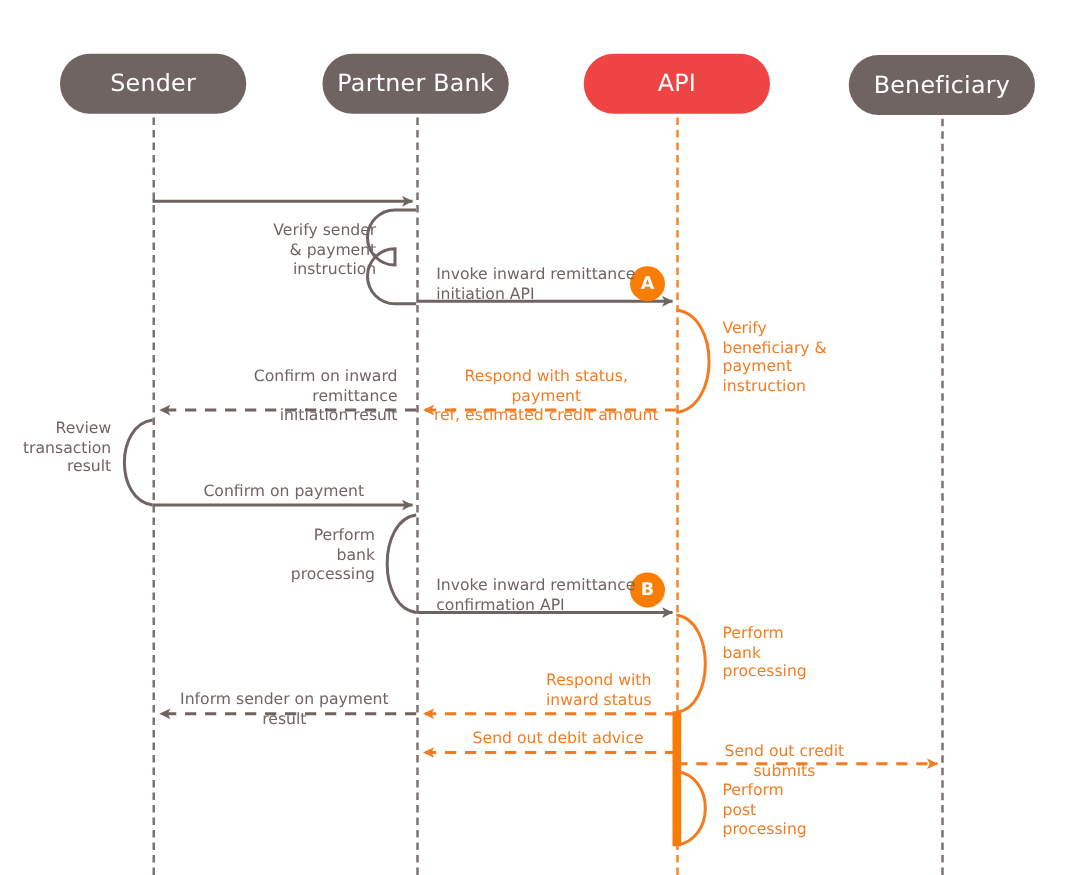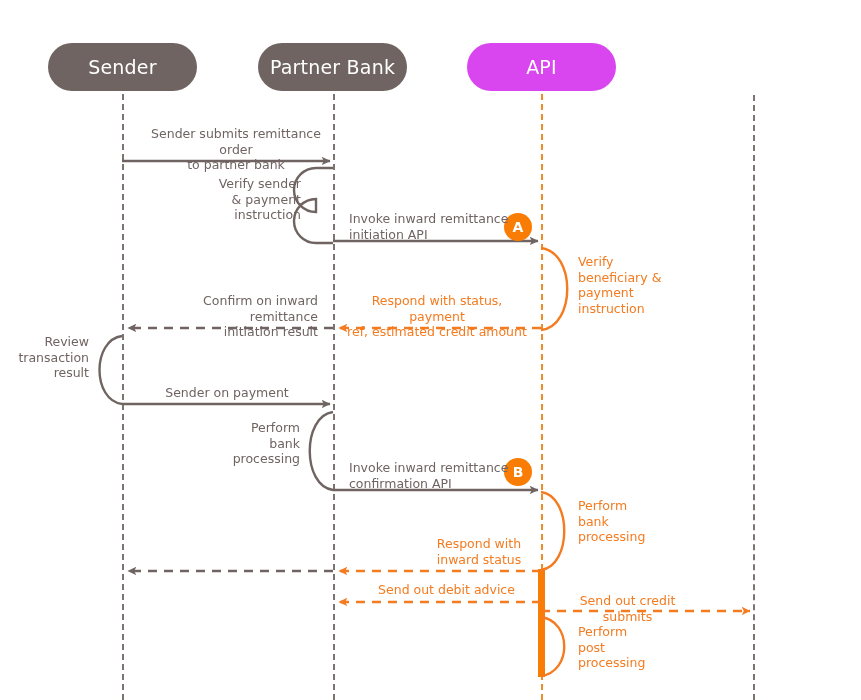--- a/index.html
+++ b/index.html
@@ -15,21 +15,21 @@
   .actor-box{
     position:absolute;
     display:flex;align-items:center;justify-content:center;
     border-radius:26px;
     color:#ffffff;
     font-size:19px;
     letter-spacing:.2px;
     white-space:nowrap;
   }
   .actor-gray{background:#6f6462;}
-  .actor-orange{background:#d946ef;align-items:center;}
+  .actor-orange{background:#ef4444;align-items:center;}
 
   
   .lifeline{
     position:absolute;width:0;border-left-width:2px;border-left-style:dashed;
   }
   .ll-gray{border-left-color:#7d7370;}
   .ll-orange{border-left-color:#f08b2a;}
 
   
   .activation{position:absolute;background:#f97d05;}
@@ -69,20 +69,23 @@
   </div>
 
   <div class="actor-box actor-gray" style="left:258px;top:43px;width:149px;height:48px;">
     <span>Partner Bank</span>
   </div>
 
   <div class="actor-box actor-orange" style="left:467px;top:43px;width:149px;height:48px;">
     <span>API</span>
   </div>
 
+  <div class="actor-box actor-gray" style="left:679px;top:44px;width:149px;height:48px;">
+    <span>Beneficiary</span>
+  </div>
 
   <div class="lifeline ll-gray" style="left:122px;top:94px;height:606px;"></div>
   <div class="lifeline ll-gray" style="left:333px;top:94px;height:606px;"></div>
   <div class="lifeline ll-orange" style="left:541px;top:94px;height:606px;"></div>
   <div class="lifeline ll-gray" style="left:753px;top:95px;height:605px;"></div>
 
   <div class="activation" style="left:538px;top:569px;width:7px;height:108px;"></div>
 
   <svg class="overlay" viewBox="0 0 861 700" xmlns="http://www.w3.org/2000/svg">
     <defs>
@@ -130,22 +133,20 @@
     <path d="M541,617 C572,621 572,672 541,676" fill="none" stroke="#f47b20" stroke-width="2.4"></path>
   </svg>
 
   <div class="badge" style="left:504px;top:213px;">
     <span>A</span>
   </div>
   <div class="badge" style="left:504px;top:458px;">
     <span>B</span>
   </div>
 
-  <div class="lbl c" style="left:134px;top:126px;width:204px;">Sender submits remittance order
-to partner bank</div>
 
   <div class="lbl r" style="left:150px;top:176px;width:151px;">Verify sender
 &amp; payment
 instruction</div>
 
   <div class="lbl l" style="left:349px;top:211px;width:200px;">Invoke inward remittance
 initiation API</div>
 
   <div class="lbl l orange" style="left:578px;top:254px;width:110px;">Verify
 beneficiary &amp;
@@ -155,36 +156,37 @@
   <div class="lbl c orange" style="left:344px;top:293px;width:186px;">Respond with status, payment
 ref, estimated credit amount</div>
 
   <div class="lbl r" style="left:140px;top:293px;width:178px;">Confirm on inward remittance
 initiation result</div>
 
   <div class="lbl r" style="left:4px;top:334px;width:85px;">Review
 transaction
 result</div>
 
-  <div class="lbl c" style="left:139px;top:385px;width:176px;">Sender on payment</div>
+  <div class="lbl c" style="left:139px;top:385px;width:176px;">Confirm on payment</div>
 
   <div class="lbl r" style="left:190px;top:420px;width:110px;">Perform
 bank
 processing</div>
 
   <div class="lbl l" style="left:349px;top:460px;width:200px;">Invoke inward remittance
 confirmation API</div>
 
   <div class="lbl l orange" style="left:578px;top:498px;width:100px;">Perform
 bank
 processing</div>
 
   <div class="lbl c orange" style="left:424px;top:536px;width:110px;">Respond with
 inward status</div>
 
+  <div class="lbl c" style="left:128px;top:551px;width:199px;">Inform sender on payment result</div>
 
   <div class="lbl c orange" style="left:376px;top:582px;width:141px;">Send out debit advice</div>
 
   <div class="lbl c orange" style="left:557px;top:593px;width:141px;">Send out credit submits</div>
 
   <div class="lbl l orange" style="left:578px;top:624px;width:100px;">Perform
 post
 processing</div>
 
 </div>

